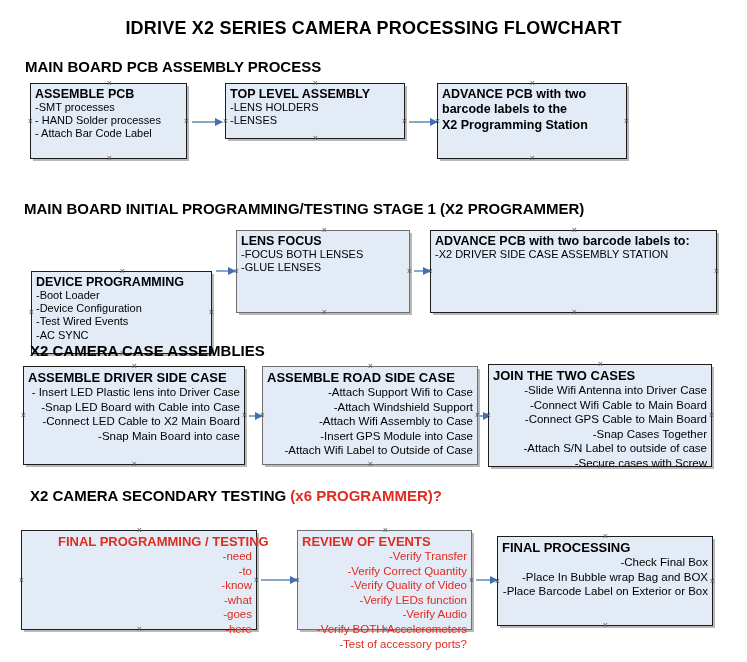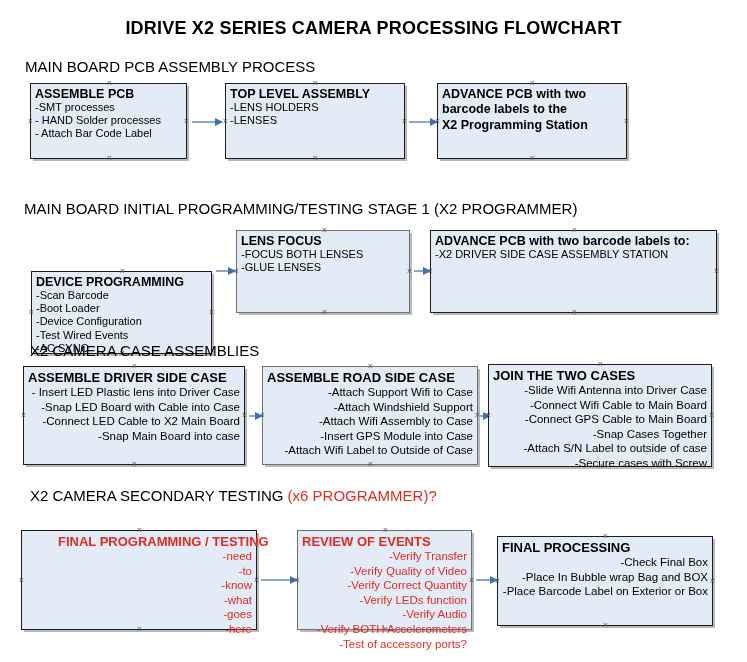--- a/index.html
+++ b/index.html
@@ -15,21 +15,21 @@
 
   .doc-title{
     position:absolute;
     left:0;top:18px;width:747px;
     text-align:center;
     font-size:18px;font-weight:bold;
     letter-spacing:.2px;
   }
   .section-title{
     position:absolute;
-    font-size:15px;font-weight:normal;
+    font-size:15px;font-weight:bold;
     white-space:nowrap;
     text-align:center;
   }
   .section-title .accent{color:#e02b20;}
 
   
   .box{
     position:absolute;
     background:#e3ebf7;
     border:1.5px solid #1d1d1d;
@@ -88,21 +88,21 @@
     <div class="bx-line">- HAND Solder processes</div>
     <div class="bx-line">- Attach Bar Code Label</div>
     <span class="handle" style="left:75px;top:-4px;"></span>
     <span class="handle" style="left:75px;bottom:-4px;"></span>
     <span class="handle" style="left:-4px;top:34px;"></span>
     <span class="handle" style="right:-4px;top:34px;"></span>
   </div>
 
   <div class="conn" style="left:192px;top:121px;width:30px;"></div>
 
-  <div class="box" style="left:225px;top:83px;width:180px;height:76px;">
+  <div class="box" style="left:225px;top:83px;width:180px;height:56px;">
     <div class="bx-title">TOP LEVEL ASSEMBLY</div>
     <div class="bx-line">-LENS HOLDERS</div>
     <div class="bx-line">-LENSES</div>
     <span class="handle" style="left:86px;top:-4px;"></span>
     <span class="handle" style="left:86px;bottom:-4px;"></span>
     <span class="handle" style="left:-4px;top:34px;"></span>
     <span class="handle" style="right:-4px;top:34px;"></span>
   </div>
 
   <div class="conn" style="left:409px;top:121px;width:28px;"></div>
@@ -116,21 +116,20 @@
     <span class="handle" style="left:-4px;top:34px;"></span>
     <span class="handle" style="right:-4px;top:34px;"></span>
   </div>
 
   <div class="section-title" style="left:24px;top:200px;">
     <span>MAIN BOARD INITIAL PROGRAMMING/TESTING STAGE 1 (X2 PROGRAMMER)</span>
   </div>
 
   <div class="box" style="left:31px;top:230px;width:181px;height:83px;margin-top:41px;">
     <div class="bx-title">DEVICE PROGRAMMING</div>
-    <div class="bx-line">-Scan Barcode</div>
     <div class="bx-line">-Boot Loader</div>
     <div class="bx-line">-Device Configuration</div>
     <div class="bx-line">-Test Wired Events</div>
     <div class="bx-line">-AC SYNC</div>
     <span class="handle" style="left:87px;top:-4px;"></span>
     <span class="handle" style="left:87px;bottom:-4px;"></span>
     <span class="handle" style="left:-4px;top:37px;"></span>
     <span class="handle" style="right:-4px;top:37px;"></span>
   </div>
 
@@ -220,22 +219,22 @@
     <span class="handle" style="left:114px;bottom:-4px;"></span>
     <span class="handle" style="left:-4px;top:46px;"></span>
     <span class="handle" style="right:-4px;top:46px;"></span>
   </div>
 
   <div class="conn" style="left:261px;top:579px;width:36px;"></div>
 
   <div class="box big red grayborder" style="left:297px;top:530px;width:175px;height:100px;">
     <div class="bx-title">REVIEW OF EVENTS</div>
     <div class="bx-line">-Verify Transfer</div>
+    <div class="bx-line">-Verify Correct Quantity</div>
     <div class="bx-line">-Verify Quality of Video</div>
-    <div class="bx-line">-Verify Correct Quantity</div>
     <div class="bx-line">-Verify LEDs function</div>
     <div class="bx-line">-Verify Audio</div>
     <div class="bx-line">-Verify BOTH Accelerometers</div>
     <div class="bx-line">-Test of accessory ports?</div>
     <span class="handle" style="left:84px;top:-4px;"></span>
     <span class="handle" style="left:84px;bottom:-4px;"></span>
     <span class="handle" style="left:-4px;top:46px;"></span>
     <span class="handle" style="right:-4px;top:46px;"></span>
   </div>
 

